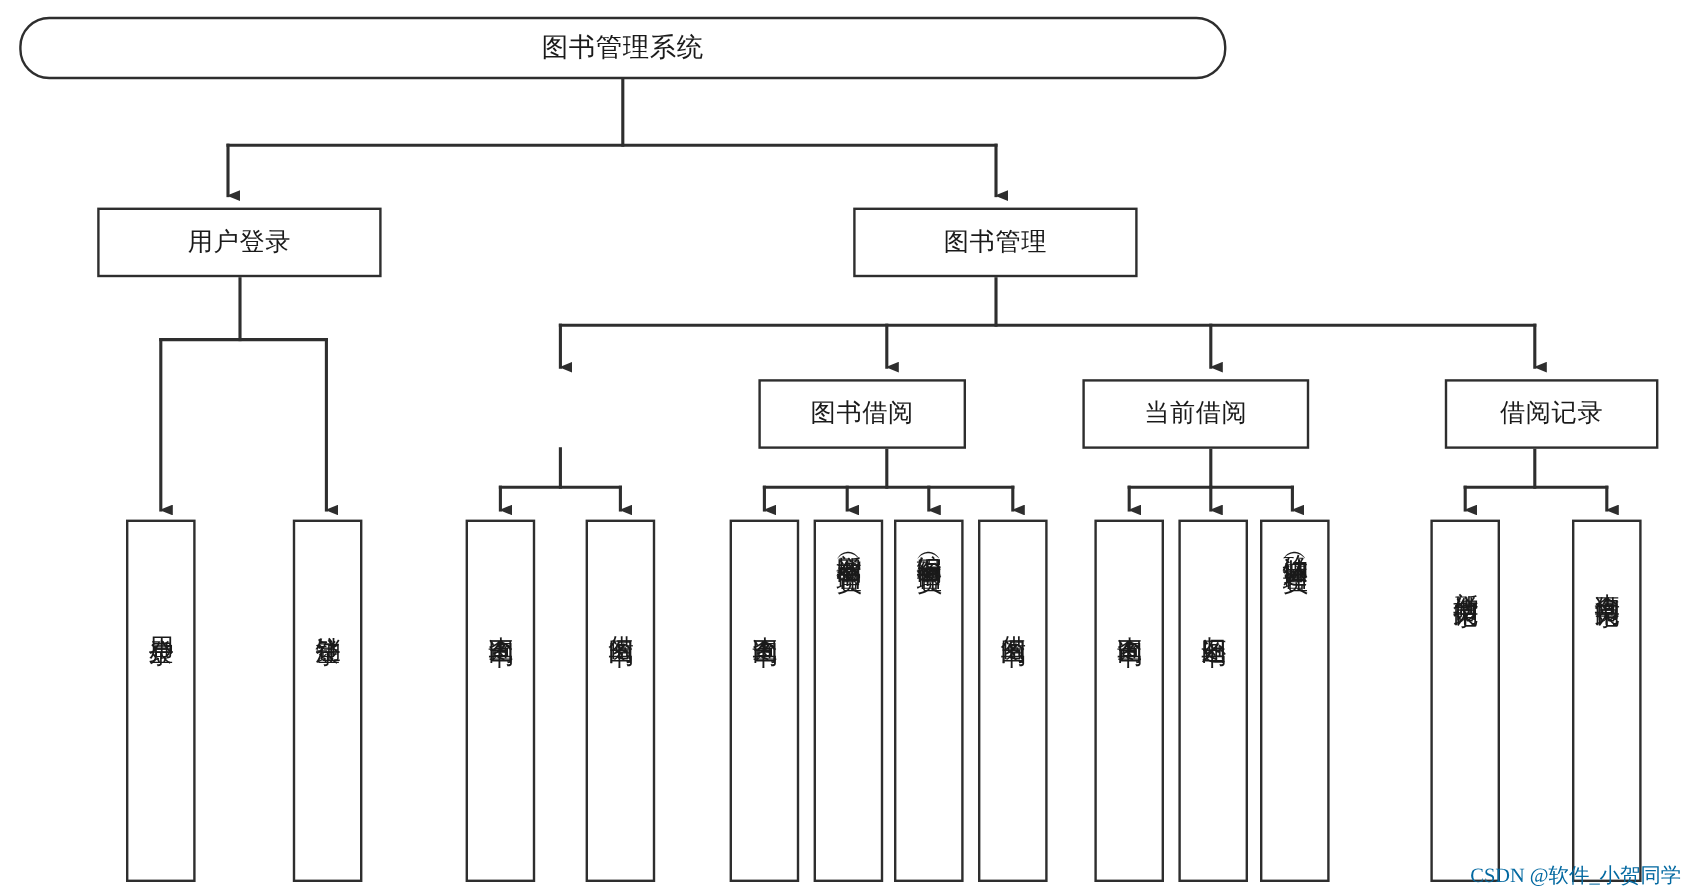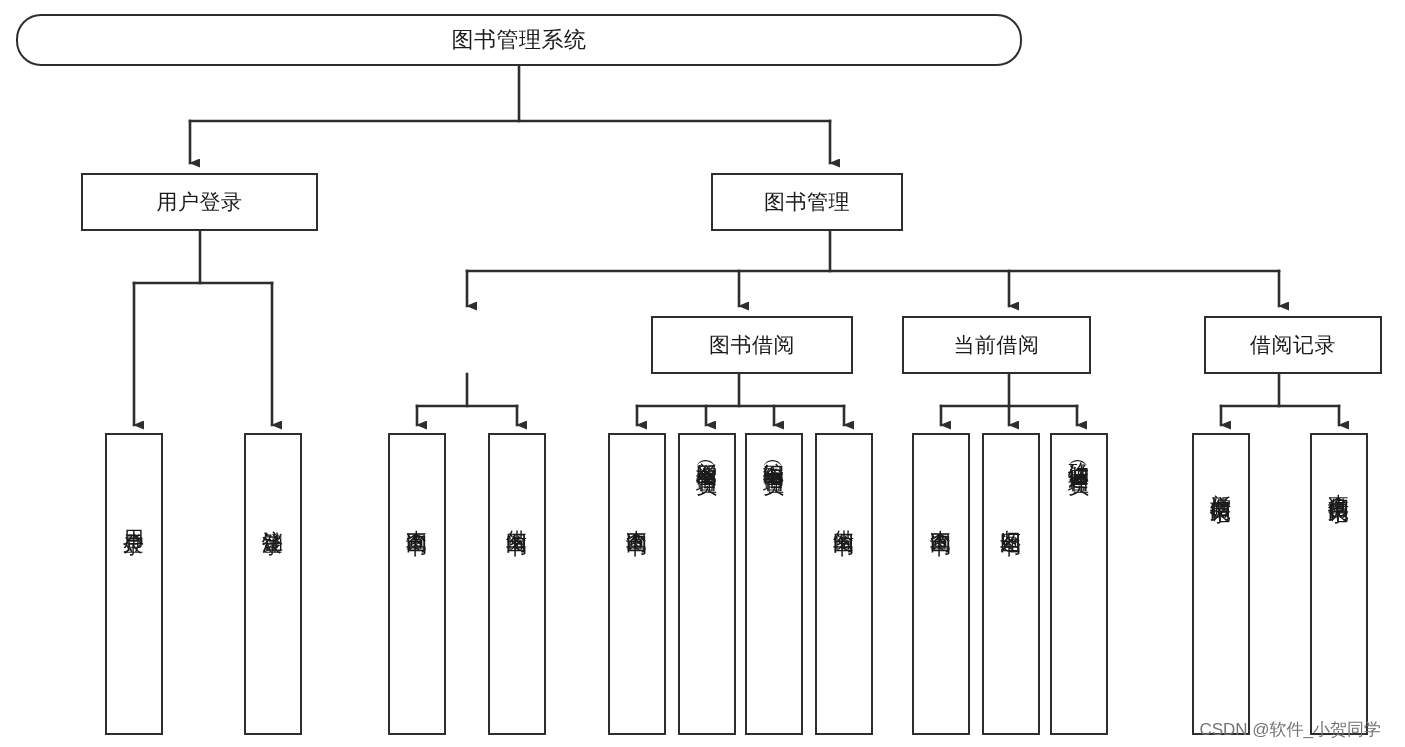--- a/index.html
+++ b/index.html
@@ -53,27 +53,27 @@
     text-orientation: upright;
     font-size: 21px;
     letter-spacing: 2px;
     line-height: 1;
   }
   #root-node .node-label {
     font-size: 22px;
   }
   #watermark {
     position: absolute;
-    right: 24px;
+    right: 4px;
     bottom: 6px;
     font-size: 17px;
-    color: #737373;
+    color: #0369a1;
     z-index: 5;
     white-space: nowrap;
-    font-family: Liberation Sans, sans-serif;
+    font-family: Liberation Serif, serif;
   }
 </style>
 </head>
 <body>
 
 <div id="diagram-canvas">
 
   <svg id="edges-layer" viewBox="0 0 1405 747" width="1405" height="747" xmlns="http://www.w3.org/2000/svg">
     <defs>
       <marker id="arrowhead" markerWidth="9" markerHeight="11" refX="4.5" refY="10" orient="auto" markerUnits="userSpaceOnUse">
@@ -125,25 +125,25 @@
     </g>
   </svg>
 
   <div class="node horiz" id="root-node" style="left:16px; top:14px; width:1006px; height:52px;border-radius:25px;">
     <span class="node-label">图书管理系统</span>
   </div>
 
   <div class="node horiz" style="left:81px; top:173px; width:237px; height:58px;">
     <span class="node-label">用户登录</span>
   </div>
-  <div class="node horiz" style="left:711px; top:173px; width:192px; height:58px;">
+  <div class="node horiz" style="left:711px; top:173px; width:237px; height:58px;">
     <span class="node-label">图书管理</span>
   </div>
 
-  <div class="node horiz" style="left:632px; top:316px; width:202px; height:58px;margin-left:19px;">
+  <div class="node horiz" style="left:632px; top:316px; width:173px; height:58px;">
     <span class="node-label">图书借阅</span>
   </div>
   <div class="node horiz" style="left:902px; top:316px; width:189px; height:58px;">
     <span class="node-label">当前借阅</span>
   </div>
   <div class="node horiz" style="left:1204px; top:316px; width:178px; height:58px;">
     <span class="node-label">借阅记录</span>
   </div>
 
   <div class="node vert" style="left:105px; top:433px; width:58px; height:302px; padding-top:78px;">

